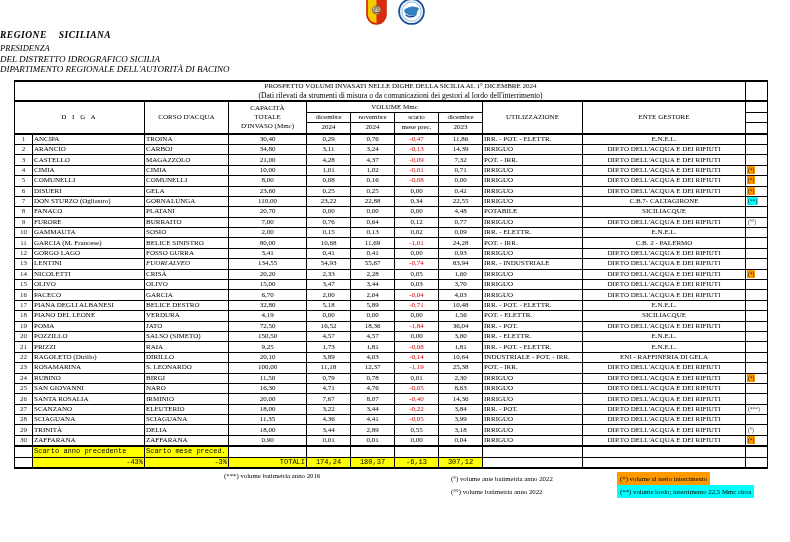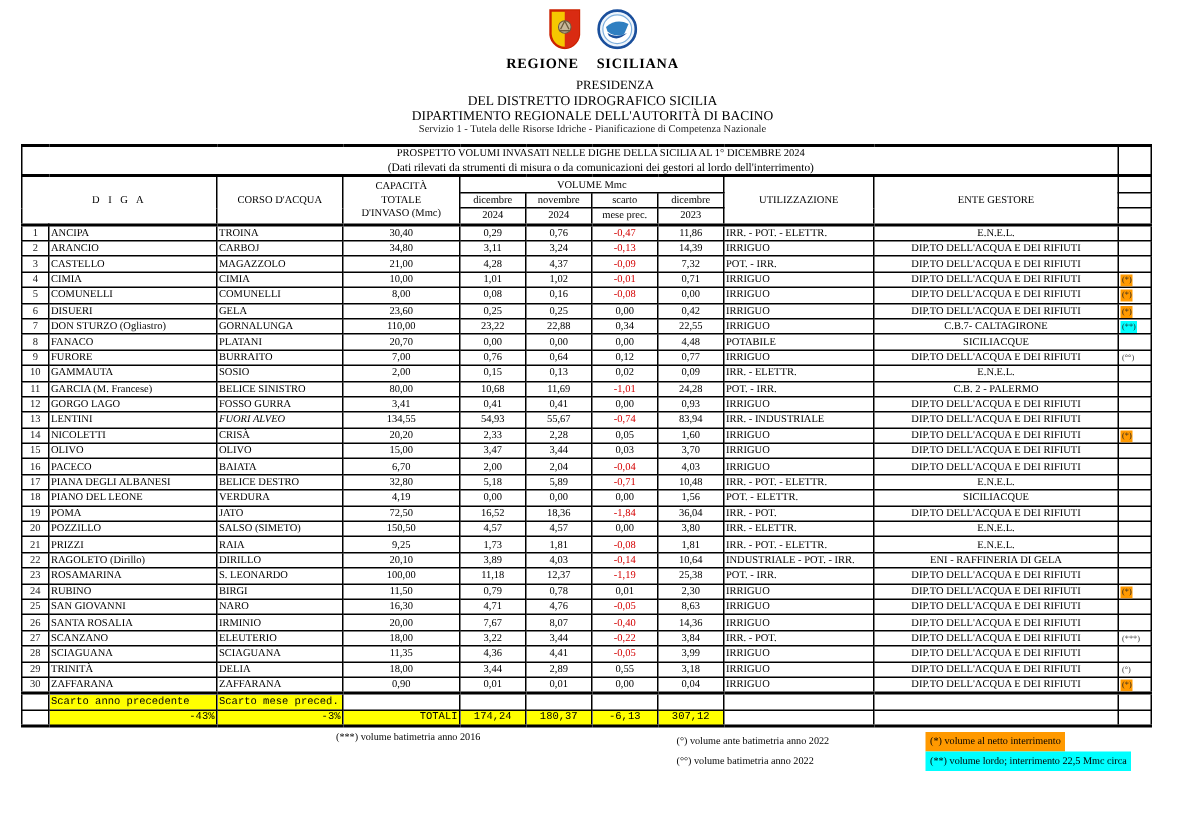--- a/index.html
+++ b/index.html
@@ -1,22 +1,22 @@
 <!DOCTYPE html>
 <html><head>
 <meta charset="utf-8">
 <style>
   html,body{margin:0;padding:0;background:#fff;}
   .page{position:relative;width:790px;height:542px;background:#fff;overflow:hidden;
         font-family:"Liberation Serif", serif;color:#000;}
   
-  .letterhead{text-align:center;padding-top:8px;line-height:1.15;}
+  .letterhead{text-align:left;padding-top:0;line-height:1.15;font-style:italic;}
   .logos{display:flex;justify-content:center;align-items:center;gap:10px;height:28px;}
   .org{font-weight:bold;font-size:9.5px;letter-spacing:.5px;word-spacing:9px;margin-top:2px;}
-  .lh-pres{font-size:8.5px;margin-top:3px;margin-left:30px;}
+  .lh-pres{font-size:8.5px;margin-top:3px;}
   .lh-dep{font-size:9px;}
   .lh-small{font-size:7px;color:#222;}
   
   table.t{border-collapse:collapse;table-layout:fixed;margin:6px 0 0 14px;width:753px;}
   table.t td, table.t th{border:1px solid #000;padding:0 1px;overflow:hidden;white-space:nowrap;
         font-size:7px;line-height:9px;height:9.4px;font-weight:normal;}
   
   tr.titlerow td{border-top:2px solid #000;border-bottom:2px solid #000;padding-left:42px;}
   td.first, th.first{border-left:2px solid #000;}
   td.lastcol, th.lastcol{border-right:2px solid #000;}
@@ -73,21 +73,20 @@
           <circle cx="13.5" cy="13.5" r="9.6" fill="#fff" stroke="#7fb0dd" stroke-width=".8"></circle>
           <path d="M6 12 Q13 6 21 10 L18 17 Q12 19 7 15 Z" fill="#2f7fc1"></path>
           <path d="M7 16 Q13 20 20 16 Q14 22 8 18 Z" fill="#1a4f9c"></path>
         </svg>
       </span>
     </div>
     <div class="org">REGIONE  SICILIANA</div>
     <div class="lh-pres">PRESIDENZA</div>
     <div class="lh-dep">DEL DISTRETTO IDROGRAFICO SICILIA</div>
     <div class="lh-dep">DIPARTIMENTO REGIONALE DELL'AUTORITÀ DI BACINO</div>
-    <div class="lh-small">Servizio 1 - Tutela delle Risorse Idriche - Pianificazione di Competenza Nazionale</div>
   </div>
 
   <table class="t">
     <colgroup>
       <col style="width:18px">
         <col style="width:112px">
         <col style="width:84px">
         <col style="width:78px">
       <col style="width:44px">
         <col style="width:44px">
@@ -325,21 +324,21 @@
           <td class="c-num">3,44</td>
           <td class="c-num">0,03</td>
           <td class="c-num">3,70</td>
           <td class="c-uso">IRRIGUO</td>
           <td class="c-ente lastcol">DIP.TO DELL'ACQUA E DEI RIFIUTI</td>
           <td class="mk"></td>
         </tr>
         <tr>
           <td class="c-n first">16</td>
           <td class="c-diga">PACECO</td>
-          <td class="c-corso">BAIATA</td>
+          <td class="c-corso">GARCIA</td>
           <td class="c-num">6,70</td>
           <td class="c-num">2,00</td>
           <td class="c-num">2,04</td>
           <td class="c-num neg">-0,04</td>
           <td class="c-num">4,03</td>
           <td class="c-uso">IRRIGUO</td>
           <td class="c-ente lastcol">DIP.TO DELL'ACQUA E DEI RIFIUTI</td>
           <td class="mk"></td>
         </tr>
         <tr>

